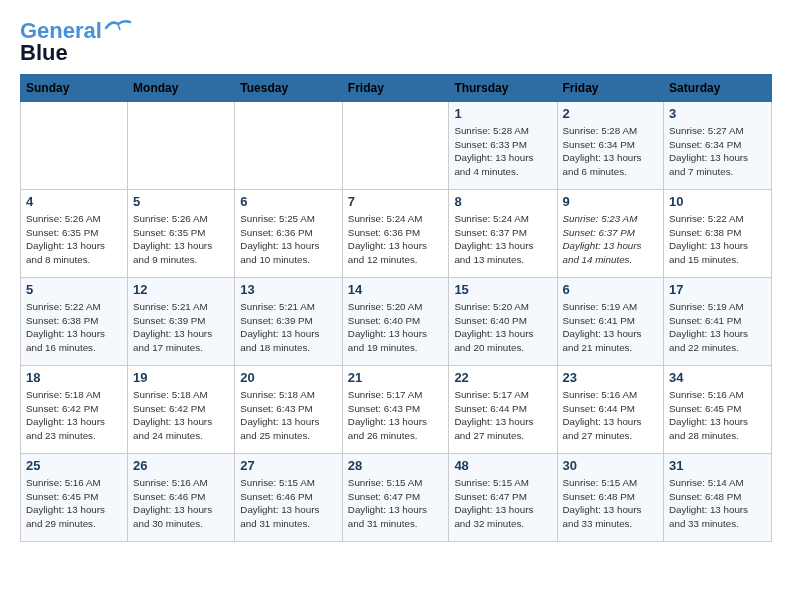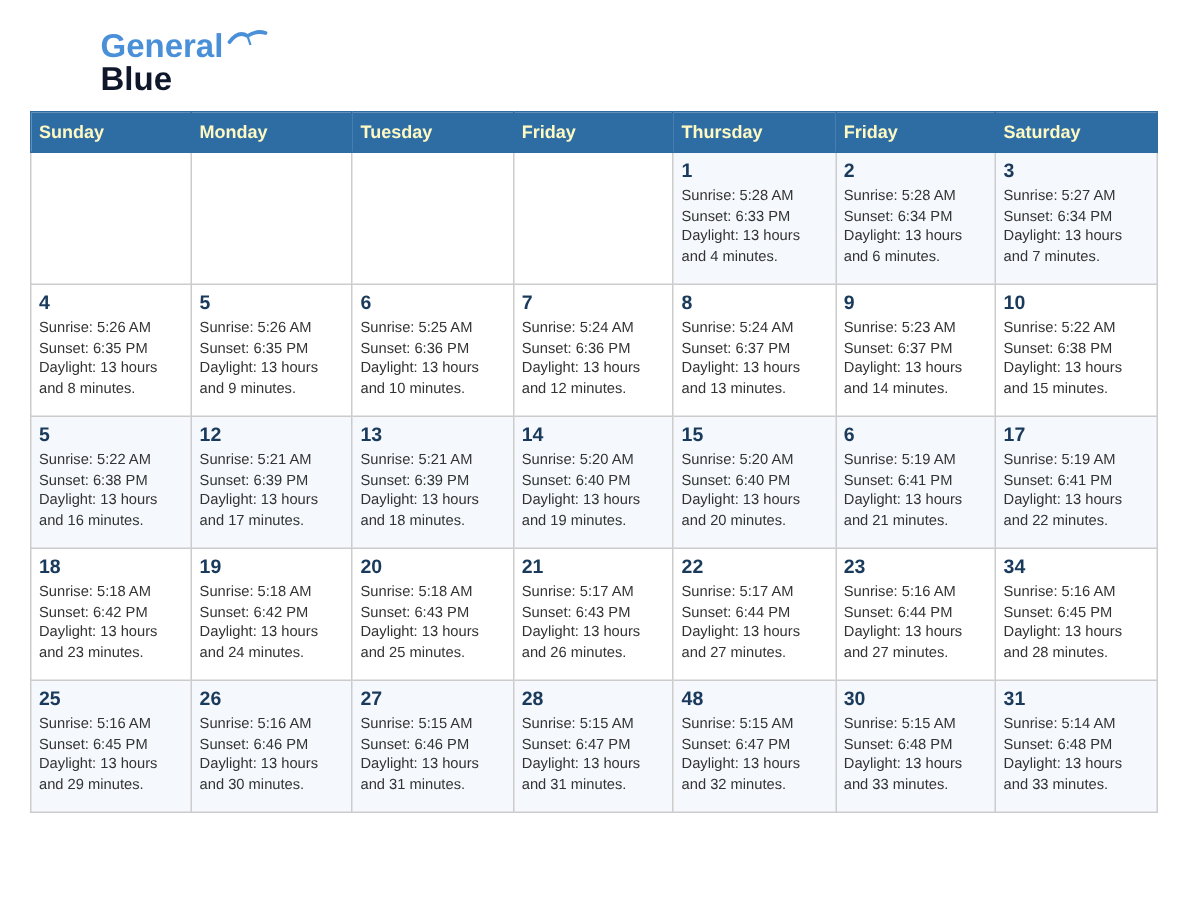--- a/index.html
+++ b/index.html
@@ -8,21 +8,20 @@
       background: #fff;
       width: 792px;
       min-height: 612px;
       padding: 20px;
     }
     .header {
       display: flex;
       justify-content: space-between;
       align-items: flex-start;
       margin-bottom: 10px;
-      margin-left: 47px;
     }
     .logo {
       display: flex;
       flex-direction: column;
       align-items: flex-start;
     }
     .logo-text {
       font-size: 22px;
       font-weight: bold;
       color: #1a3a5c;
@@ -43,21 +42,21 @@
       font-size: 14px;
       color: #333;
     }
     table {
       width: 100%;
       border-collapse: collapse;
       font-size: 10.5px;
     }
     thead tr th {
       background: #2e6da4;
-      color: #fef9c3;
+      color: #000000;
       text-align: left;
       padding: 6px 5px;
       font-size: 12px;
       font-weight: bold;
       border: 1px solid #2e6da4;
     }
     tbody tr td {
       border: 1px solid #ccc;
       vertical-align: top;
       padding: 4px 5px;
@@ -178,21 +177,21 @@
         </td>
         <td>
           <span class="day-num">8</span>
           <div class="day-info" style="white-space: pre-line;">Sunrise: 5:24 AM
 Sunset: 6:37 PM
 Daylight: 13 hours
 and 13 minutes.</div>
         </td>
         <td>
           <span class="day-num">9</span>
-          <div class="day-info" style="white-space: pre-line;">Sunrise: 5:23 AM
+          <div class="day-info" style="white-space: pre-line; font-style: italic;">Sunrise: 5:23 AM
 Sunset: 6:37 PM
 Daylight: 13 hours
 and 14 minutes.</div>
         </td>
         <td>
           <span class="day-num">10</span>
           <div class="day-info" style="white-space: pre-line;">Sunrise: 5:22 AM
 Sunset: 6:38 PM
 Daylight: 13 hours
 and 15 minutes.</div>

